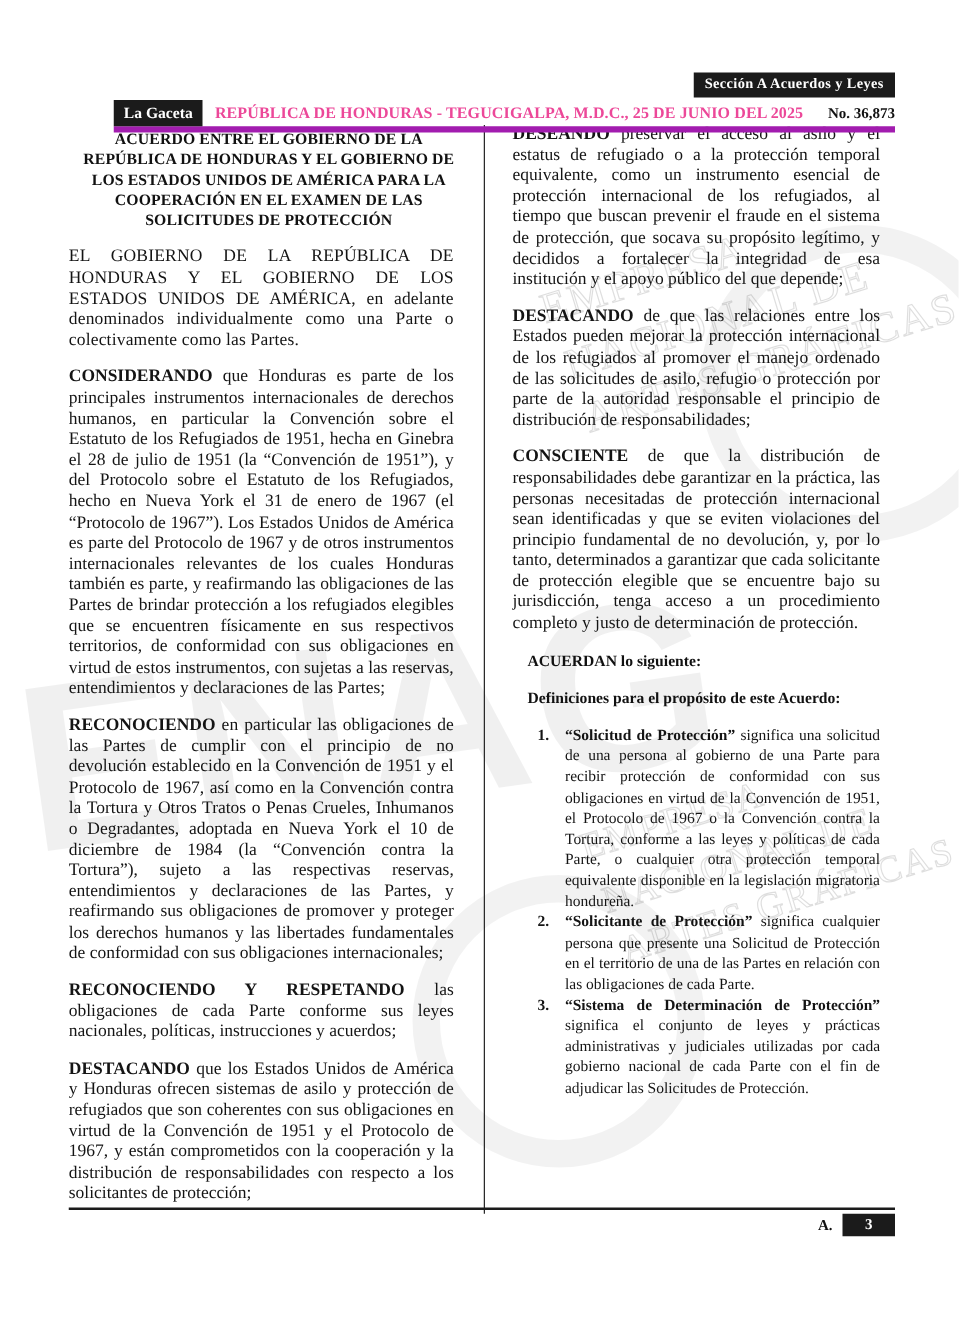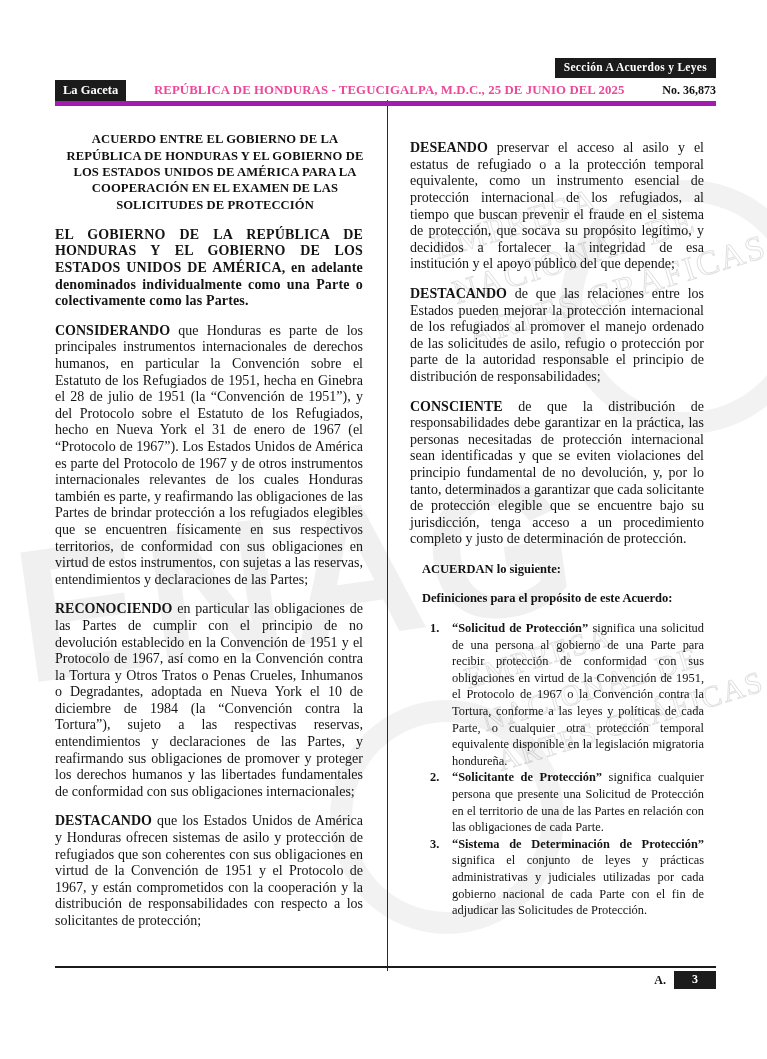--- a/index.html
+++ b/index.html
@@ -63,20 +63,21 @@
     border-radius: 50%;
   }
   .wm-c1 { left: 560px; top: 180px; width: 210px; height: 210px; }
   .wm-c2 { left: 330px; top: 700px; width: 190px; height: 190px; }
 
   
   .header-zone {
     position: absolute;
     top: 0; left: 0; right: 0;
     z-index: 2;
+    padding-left: 36px;
   }
   .section-bar-row {
     display: flex;
     justify-content: flex-end;
     padding-right: 51px;
     padding-top: 58px;
   }
   .section-bar {
     background: #1b1b1b;
     color: #ffffff;
@@ -131,21 +132,20 @@
 
   
   .body-zone {
     position: absolute;
     top: 100px;
     left: 55px;
     right: 51px;
     bottom: 88px;
     z-index: 1;
     display: flex;
-    align-items: center;
   }
   .col {
     width: 320px;
     position: relative;
   }
   .col-left { padding-right: 12px; }
   .col-divider {
     width: 1px;
     background: #2a2a2a;
     margin: 0 10px 0 0;
@@ -171,21 +171,20 @@
     color: #141414;
     margin: 0 12px 13px 0;
     hyphens: none;
   }
   b.kw {
     font-weight: bold;
   }
   .allcaps-lead {
     font-size: 12.6px;
     letter-spacing: 0.15px;
-    font-weight: bold;
   }
   .heading-bold {
     font-family: "Liberation Serif", serif;
     font-weight: bold;
     font-size: 12.5px;
     line-height: 16.6px;
     color: #111;
     margin: 0 0 13px 12px;
   }
   ol.defs {
@@ -280,20 +279,21 @@
     <div class="col col-left">
 
       <div class="doc-title">ACUERDO ENTRE EL GOBIERNO DE LA REPÚBLICA DE HONDURAS Y EL GOBIERNO DE LOS ESTADOS UNIDOS DE AMÉRICA PARA LA COOPERACIÓN EN EL EXAMEN DE LAS SOLICITUDES DE PROTECCIÓN</div>
 
       <p class="para allcaps-lead">EL GOBIERNO DE LA REPÚBLICA DE HONDURAS Y EL GOBIERNO DE LOS ESTADOS UNIDOS DE AMÉRICA, en adelante denominados individualmente como una Parte o colectivamente como las Partes.</p>
 
       <p class="para"><b class="kw">CONSIDERANDO</b><span> que Honduras es parte de los principales instrumentos internacionales de derechos humanos, en particular la Convención sobre el Estatuto de los Refugiados de 1951, hecha en Ginebra el 28 de julio de 1951 (la “Convención de 1951”), y del Protocolo sobre el Estatuto de los Refugiados, hecho en Nueva York el 31 de enero de 1967 (el “Protocolo de 1967”). Los Estados Unidos de América es parte del Protocolo de 1967 y de otros instrumentos internacionales relevantes de los cuales Honduras también es parte, y reafirmando las obligaciones de las Partes de brindar protección a los refugiados elegibles que se encuentren físicamente en sus respectivos territorios, de conformidad con sus obligaciones en virtud de estos instrumentos, con sujetas a las reservas, entendimientos y declaraciones de las Partes;</span></p>
 
       <p class="para"><b class="kw">RECONOCIENDO</b><span> en particular las obligaciones de las Partes de cumplir con el principio de no devolución establecido en la Convención de 1951 y el Protocolo de 1967, así como en la Convención contra la Tortura y Otros Tratos o Penas Crueles, Inhumanos o Degradantes, adoptada en Nueva York el 10 de diciembre de 1984 (la “Convención contra la Tortura”), sujeto a las respectivas reservas, entendimientos y declaraciones de las Partes, y reafirmando sus obligaciones de promover y proteger los derechos humanos y las libertades fundamentales de conformidad con sus obligaciones internacionales;</span></p>
 
+      <p class="para"><b class="kw">RECONOCIENDO Y RESPETANDO</b><span> las obligaciones de cada Parte conforme sus leyes nacionales, políticas, instrucciones y acuerdos;</span></p>
 
       <p class="para"><b class="kw">DESTACANDO</b><span> que los Estados Unidos de América y Honduras ofrecen sistemas de asilo y protección de refugiados que son coherentes con sus obligaciones en virtud de la Convención de 1951 y el Protocolo de 1967, y están comprometidos con la cooperación y la distribución de responsabilidades con respecto a los solicitantes de protección;</span></p>
 
     </div>
 
     <div class="col-divider"></div>
 
     <div class="col col-right">
 
       <p class="para"><b class="kw">DESEANDO</b><span> preservar el acceso al asilo y el estatus de refugiado o a la protección temporal equivalente, como un instrumento esencial de protección internacional de los refugiados, al tiempo que buscan prevenir el fraude en el sistema de protección, que socava su propósito legítimo, y decididos a fortalecer la integridad de esa institución y el apoyo público del que depende;</span></p>

